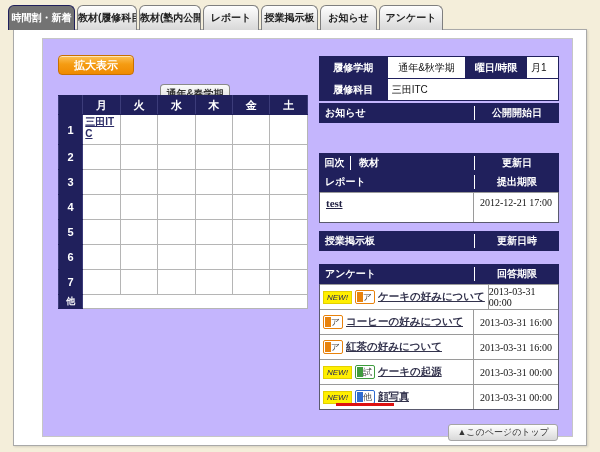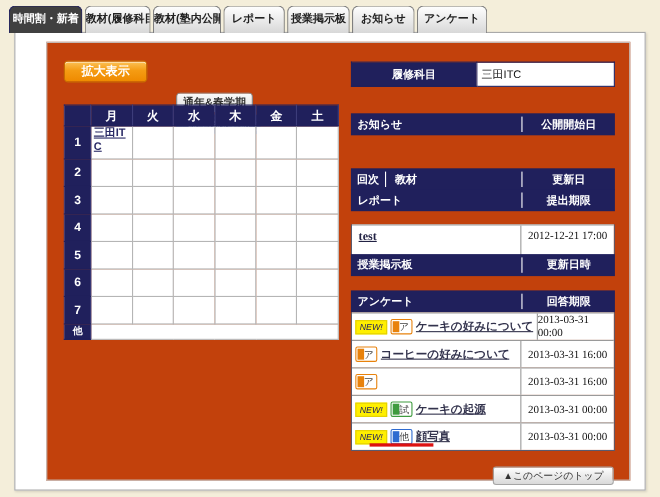--- a/index.html
+++ b/index.html
@@ -21,31 +21,31 @@
     border-radius:6px 6px 0 0;
     cursor:pointer; white-space:nowrap; overflow:hidden;
   }
   .tab:nth-child(1){width:67px;}
   .tab:nth-child(2){width:60px;}
   .tab:nth-child(3){width:62px;}
   .tab:nth-child(4){width:56px;}
   .tab:nth-child(5){width:57px;}
   .tab:nth-child(6){width:57px;}
   .tab:nth-child(7){width:64px;}
-  .tab.active { background:#404040; color:#fff; border-color:#20205c; }
+  .tab.active { background:#737373; color:#fff; border-color:#20205c; }
 
   
   .white-panel {
     position:absolute; left:13px; top:29px; width:574px; height:417px;
     background:#fff; border:1px solid #a9a9a9;
     box-shadow:1px 1px 2px rgba(0,0,0,0.12);
   }
   .inner-box {
     position:absolute; left:28px; top:8px; width:531px; height:399px;
-    border:1px solid #c6c6c6; background:#c2410c;
+    border:1px solid #c6c6c6; background:#c4b5fd;
   }
 
   
   .expand-btn {
     position:absolute; left:15px; top:16px; width:76px; height:20px;
     background:linear-gradient(#fcc257,#f59c13 45%,#ef8a00);
     border:1px solid #c87000; border-radius:4px;
     color:#fff; font-weight:bold; font-size:11px; line-height:18px;
     text-align:center; cursor:pointer;
     box-shadow:inset 0 1px 0 rgba(255,255,255,.6);
@@ -108,21 +108,21 @@
   .navy-bar .seg-date { width:85px; border-left:1px solid #fff; text-align:center; }
 
   .tbl { border:1px solid #5a5a6e; border-top:none; }
   .tbl-row { display:flex; background:#fff; border-top:1px solid #9a9a9a; position:relative; }
   .tbl-row .cell-label { flex:1; display:flex; align-items:center; gap:3px; padding:2px 3px; }
   .tbl-row .cell-date {
     width:85px; border-left:1px solid #9a9a9a;
     font-family:"Liberation Serif", serif; font-size:10px; color:#111;
     display:flex; align-items:center; justify-content:center;
   }
-  .report-row { height:30px;margin-top:12px; }
+  .report-row { height:30px; }
   .report-row .cell-label, .report-row .cell-date { align-items:flex-start; padding-top:4px; }
   .survey-row { height:25px; }
 
   .rep-link {
     font-family:"Liberation Serif", serif; font-size:11px; font-weight:bold;
     color:#222244; text-decoration:underline; cursor:pointer; margin-left:3px;
   }
   .survey-link {
     font-size:10.5px; font-weight:bold; color:#33334d;
     text-decoration:underline; cursor:pointer; white-space:nowrap; overflow:hidden;
@@ -262,20 +262,26 @@
           <th>他</th>
           <td colspan="6"></td>
         </tr>
       </tbody>
     </table>
 
     <div class="right-col">
 
       <table class="course-info rc-block" style="top:0;">
         <tbody>
+            <tr>
+          <th style="width:68px;">履修学期</th>
+          <td style="width:79px;" class="center">通年&amp;秋学期</td>
+          <th style="width:61px;">曜日/時限</th>
+          <td style="width:32px;">月1</td>
+        </tr>
         <tr>
           <th>履修科目</th>
           <td colspan="3">三田ITC</td>
         </tr>
       </tbody>
         </table>
 
       <div class="navy-bar rc-block" style="top:47px;">
         <span class="seg-title">お知らせ</span>
         <span class="seg-date">公開開始日</span>
@@ -333,20 +339,21 @@
               <a class="survey-link">コーヒーの好みについて</a>
             </div>
             <div class="cell-date">2013-03-31 16:00</div>
           </div>
           <div class="tbl-row survey-row">
             <div class="cell-label">
               <span class="badge-icon" style="--ic: #e8820c;">
                   <i class="ibar"></i>
                   <span>ア</span>
                 </span>
+              <a class="survey-link">紅茶の好みについて</a>
             </div>
             <div class="cell-date">2013-03-31 16:00</div>
           </div>
           <div class="tbl-row survey-row">
             <div class="cell-label">
               <span class="new-badge">NEW!</span>
               <span class="badge-icon" style="--ic: #3f9b3f;">
                   <i class="ibar"></i>
                   <span>試</span>
                 </span>

